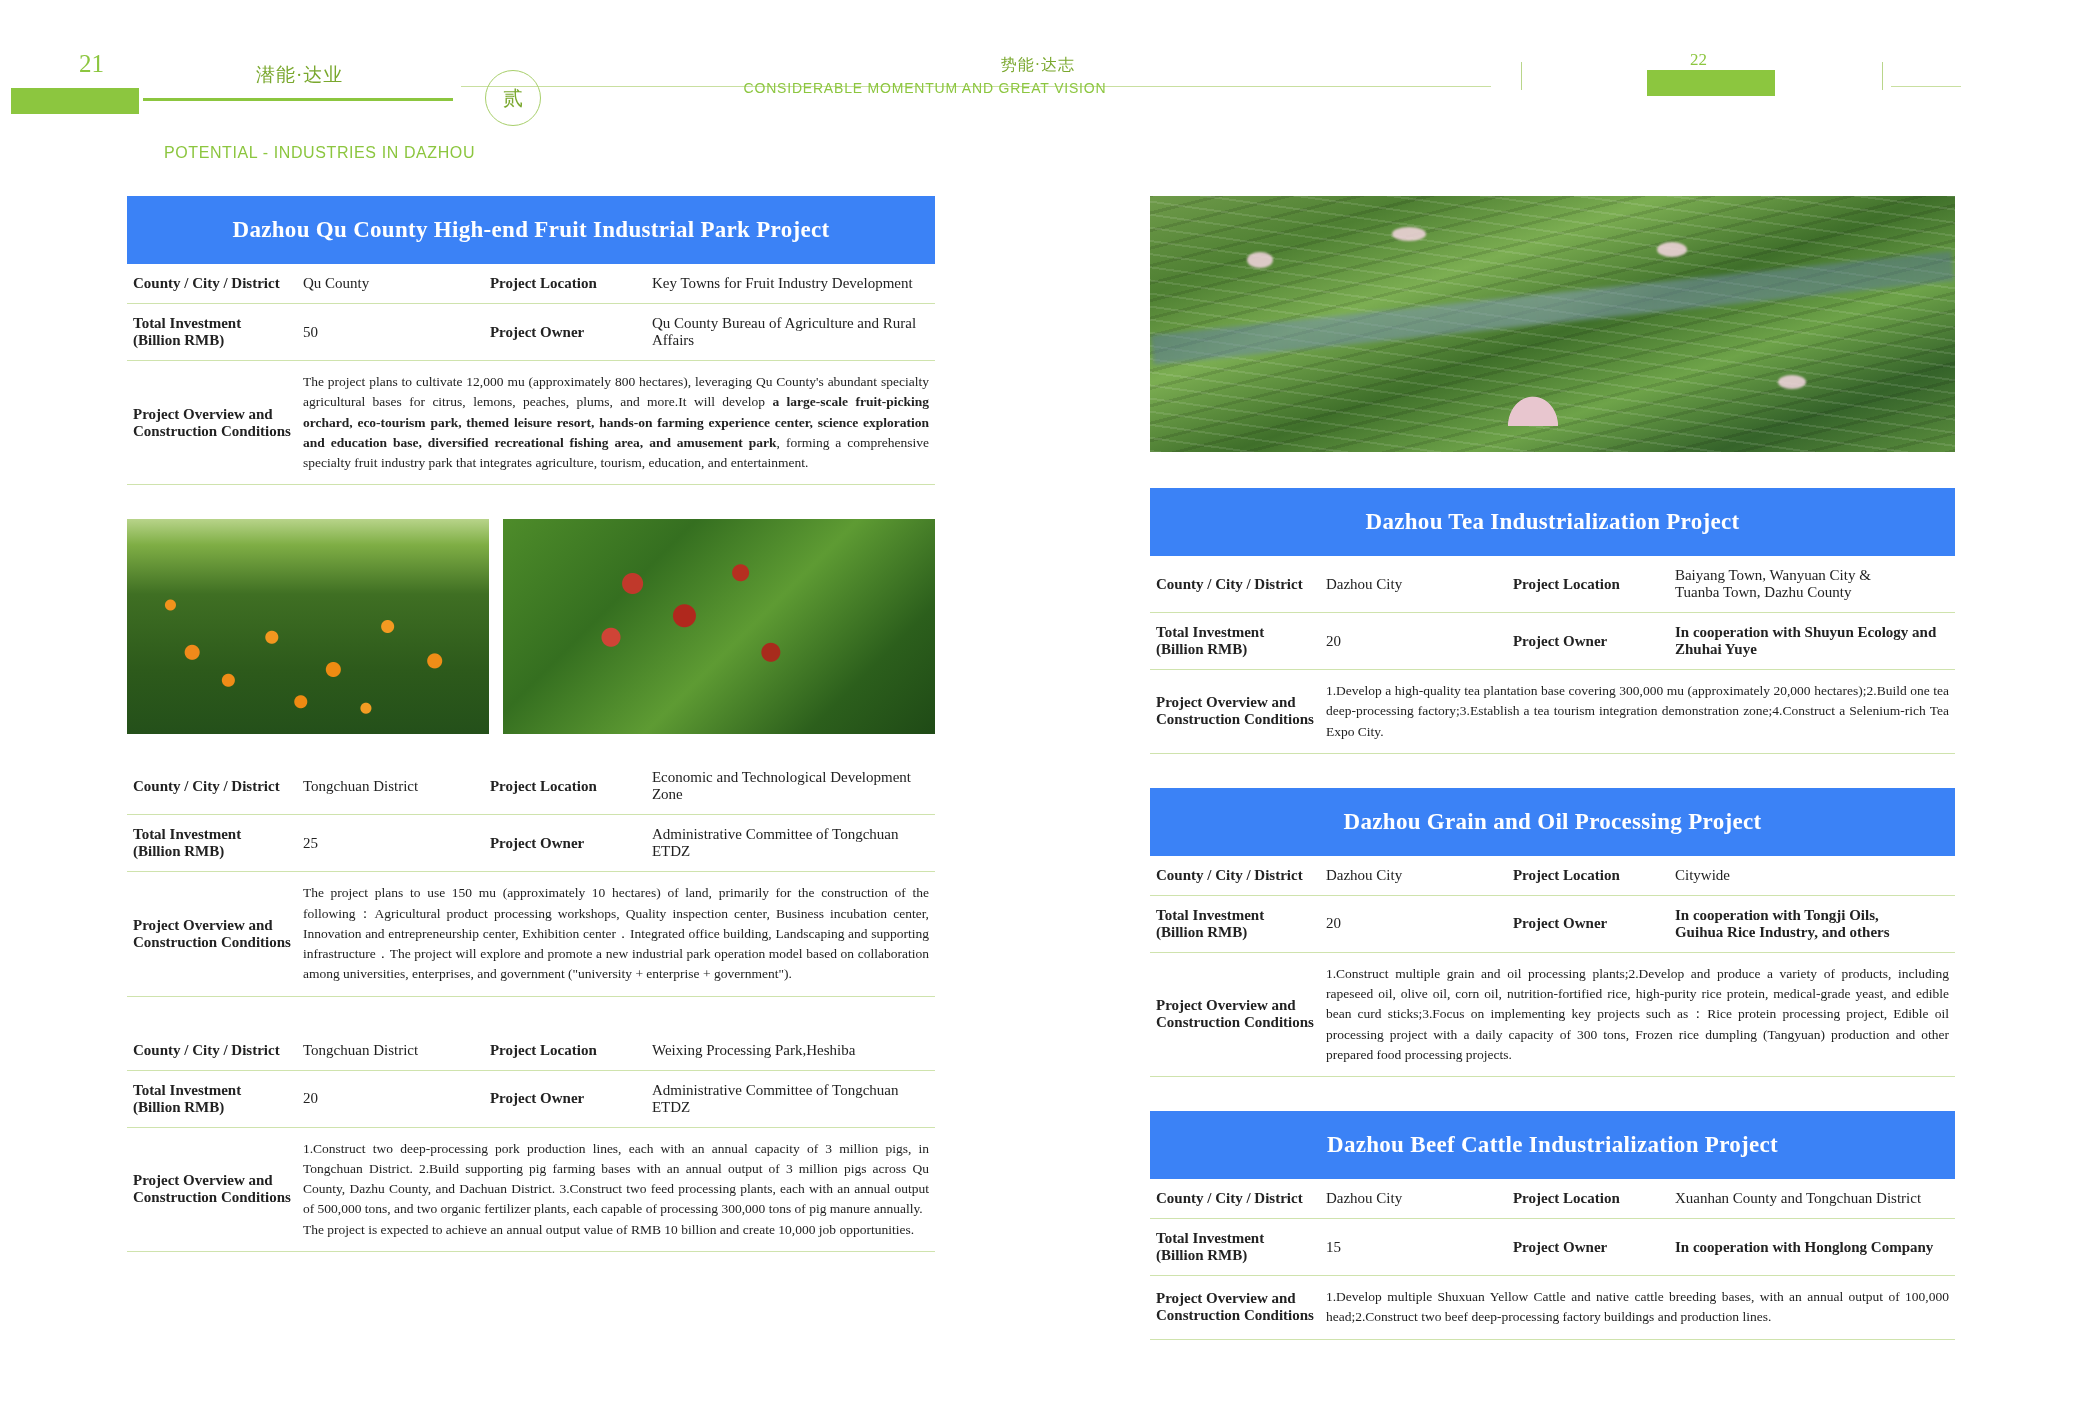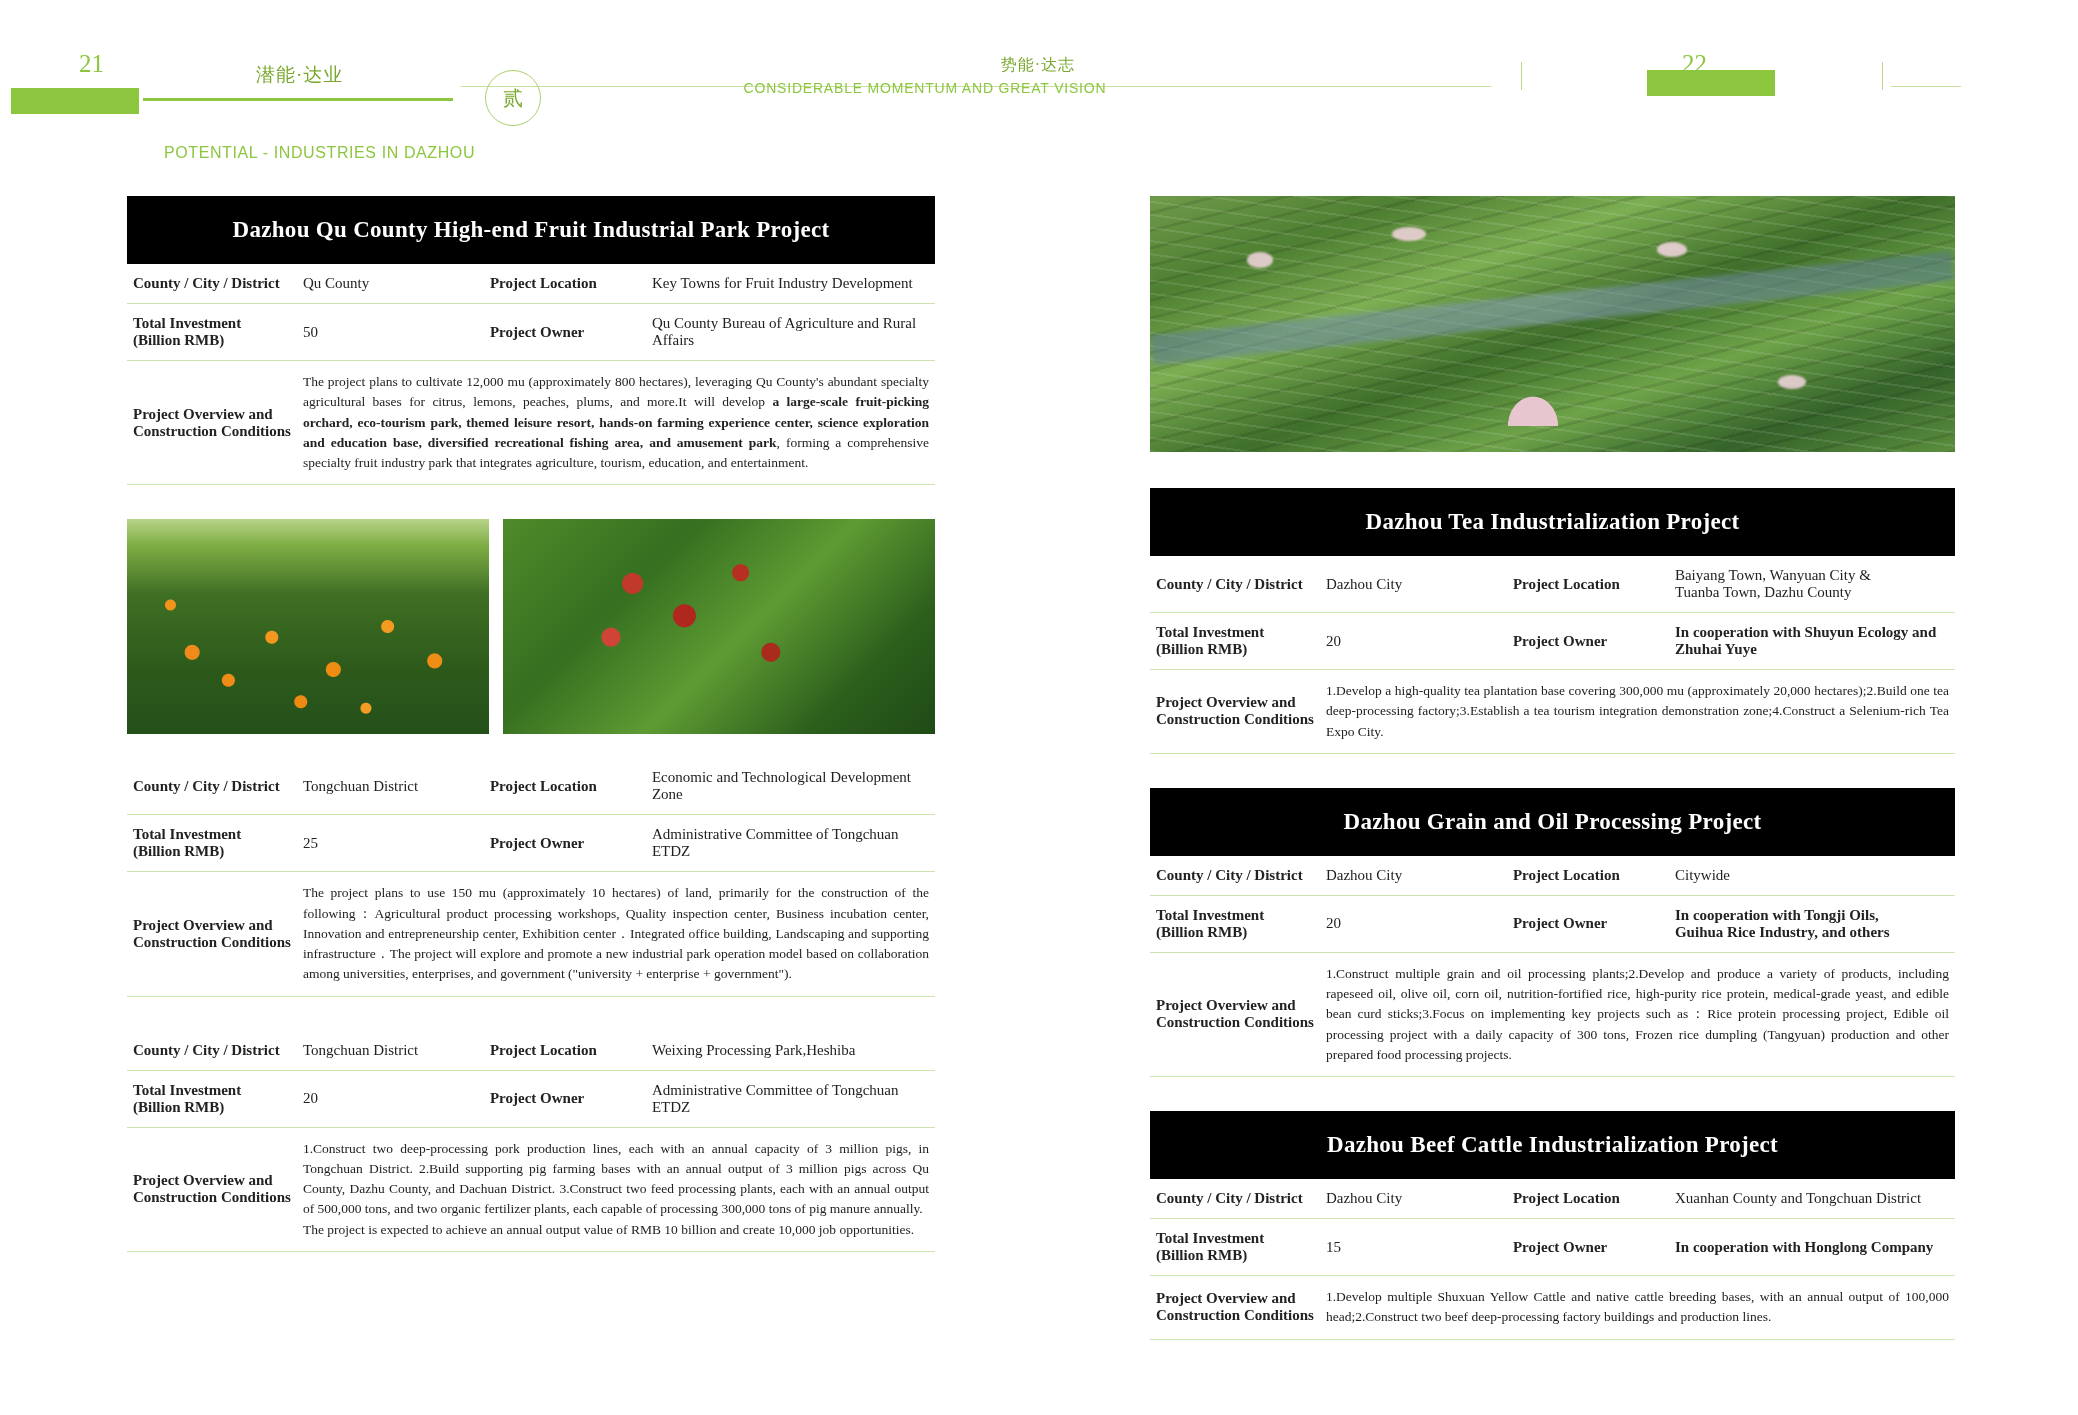--- a/index.html
+++ b/index.html
@@ -38,21 +38,21 @@
   .pagenum-left {
     position: absolute;
     left: 68px; top: 50px;
     font-size: 25px;
     color: #8cc63f;
     font-family: "Liberation Serif", serif;
   }
   .pagenum-right {
     position: absolute;
     right: 68px; top: 50px;
-    font-size: 25px;
+    font-size: 17px;
     color: #8cc63f;
   }
   .hdr-cn-left {
     position: absolute;
     left: 245px; top: 62px;
     font-size: 19px;
     color: #7aa82e;
     letter-spacing: 1px;
   }
   .hdr-en-left {
@@ -132,21 +132,21 @@
   }
   .col-right {
     position: absolute;
     left: 1150px; top: 196px;
     width: 805px;
   }
 
   
   .project { margin-bottom: 34px; }
   .proj-title {
-    background: #000000;
+    background: #3b82f6;
     color: #ffffff;
     font-size: 23px;
     font-weight: bold;
     text-align: center;
     padding: 21px 10px;
     letter-spacing: 0.3px;
   }
   .proj-title.sm { font-size: 20px; padding: 19px 10px; }
 
   table.proj-table {

